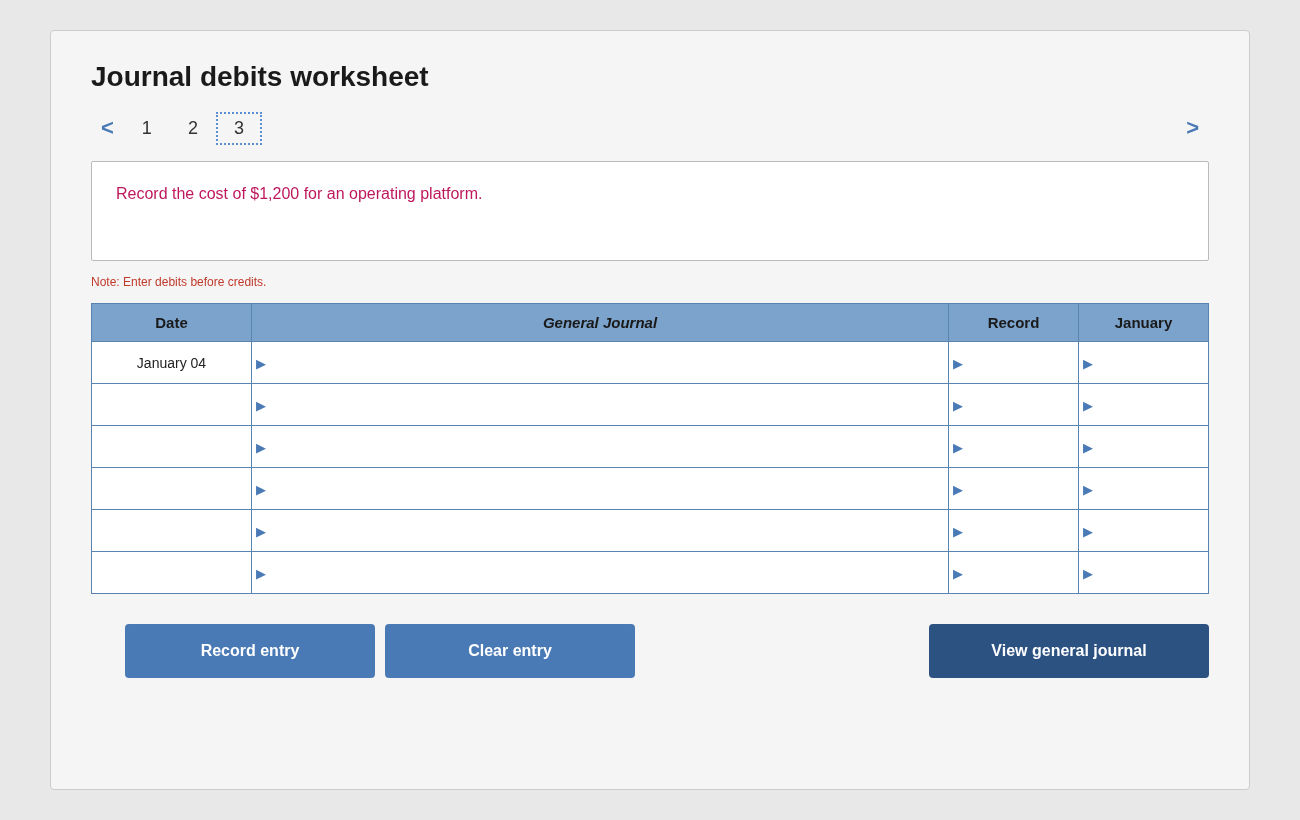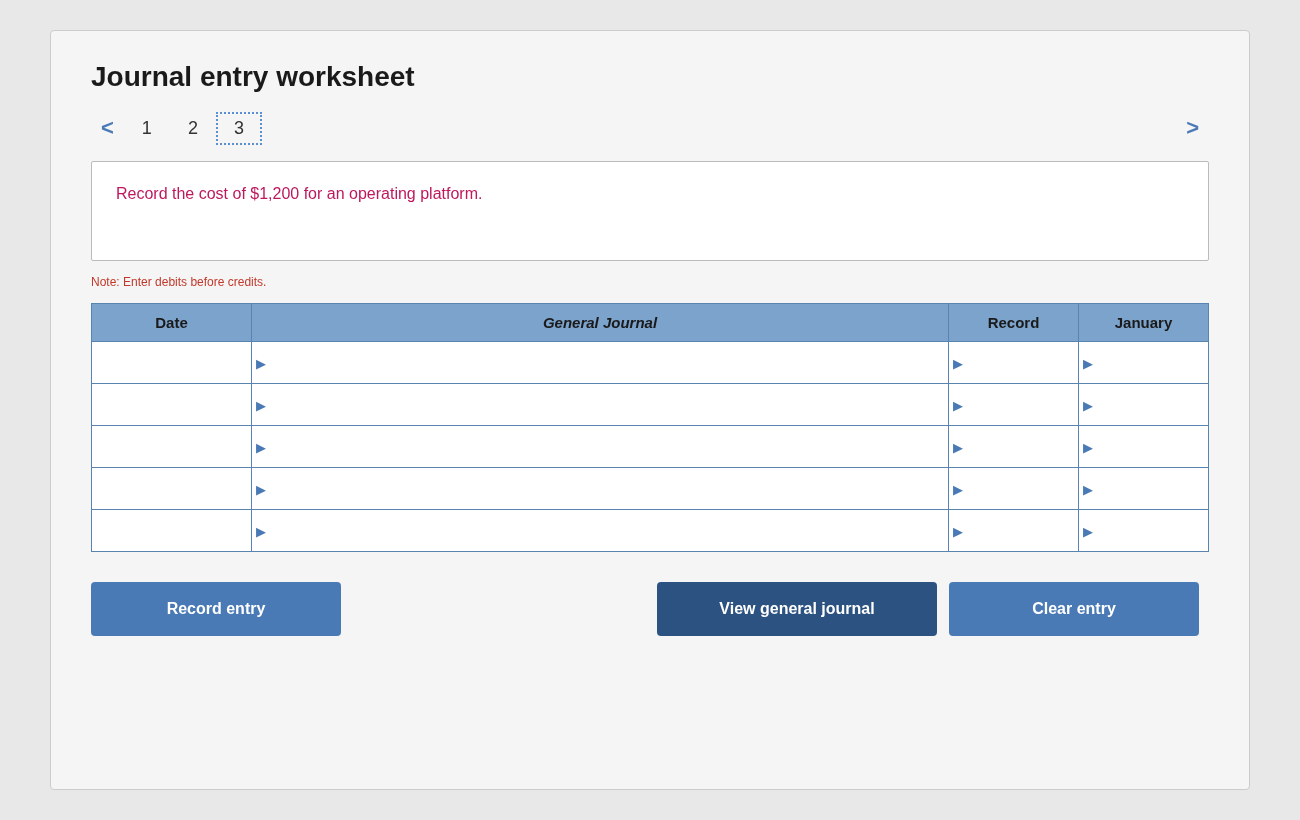--- a/index.html
+++ b/index.html
@@ -117,21 +117,22 @@
       position: absolute;
       left: 4px;
       top: 50%;
       transform: translateY(-50%);
       color: #4a7ab5;
       font-size: 13px;
     }
     .buttons-row {
       display: flex;
       align-items: center;
-      gap: 12px;
+      gap: 0;
+      margin-left: 34px;
     }
     .btn {
       background: #4a7ab5;
       color: #fff;
       border: none;
       border-radius: 4px;
       font-size: 16px;
       font-weight: bold;
       padding: 18px 0;
       cursor: pointer;
@@ -148,21 +149,21 @@
     .btn-view {
       background: #2c5282;
       width: 280px;
       margin-left: auto;
     }
   </style>
 </head>
 <body>
 
 <div class="container">
-  <div class="page-title">Journal entry worksheet</div>
+  <div class="page-title">Journal debits worksheet</div>
 
   <div class="nav-row">
     <span class="nav-arrow">&lt;</span>
     <span class="nav-num">1</span>
     <span class="nav-num">2</span>
     <span class="nav-num active">3</span>
     <span class="nav-arrow right">&gt;</span>
   </div>
 
   <div class="description-box">Record the cost of $1,200 for an operating platform.</div>
@@ -172,20 +173,32 @@
   <table class="journal-table">
     <thead>
       <tr>
         <th class="date-col">Date</th>
         <th class="general-col">General Journal</th>
         <th class="debit-col">Record</th>
         <th class="credit-col">January</th>
       </tr>
     </thead>
     <tbody id="table-body">
+    <tr>
+          <td class="date-cell">January 04</td>
+          <td class="entry-cell">
+            <span class="cell-arrow">▶</span>
+          </td>
+          <td class="entry-cell">
+            <span class="cell-arrow">▶</span>
+          </td>
+          <td class="entry-cell">
+            <span class="cell-arrow">▶</span>
+          </td>
+        </tr>
         <tr>
           <td class="date-cell"></td>
           <td class="entry-cell">
             <span class="cell-arrow">▶</span>
           </td>
           <td class="entry-cell">
             <span class="cell-arrow">▶</span>
           </td>
           <td class="entry-cell">
             <span class="cell-arrow">▶</span>
@@ -237,16 +250,16 @@
           </td>
           <td class="entry-cell">
             <span class="cell-arrow">▶</span>
           </td>
         </tr>
       </tbody>
   </table>
 
   <div class="buttons-row">
     <button class="btn btn-record">Record entry</button>
+    <button class="btn btn-clear">Clear entry</button>
     <button class="btn btn-view">View general journal</button>
-    <button class="btn btn-clear">Clear entry</button>
   </div>
 </div>
 
 </body></html>

